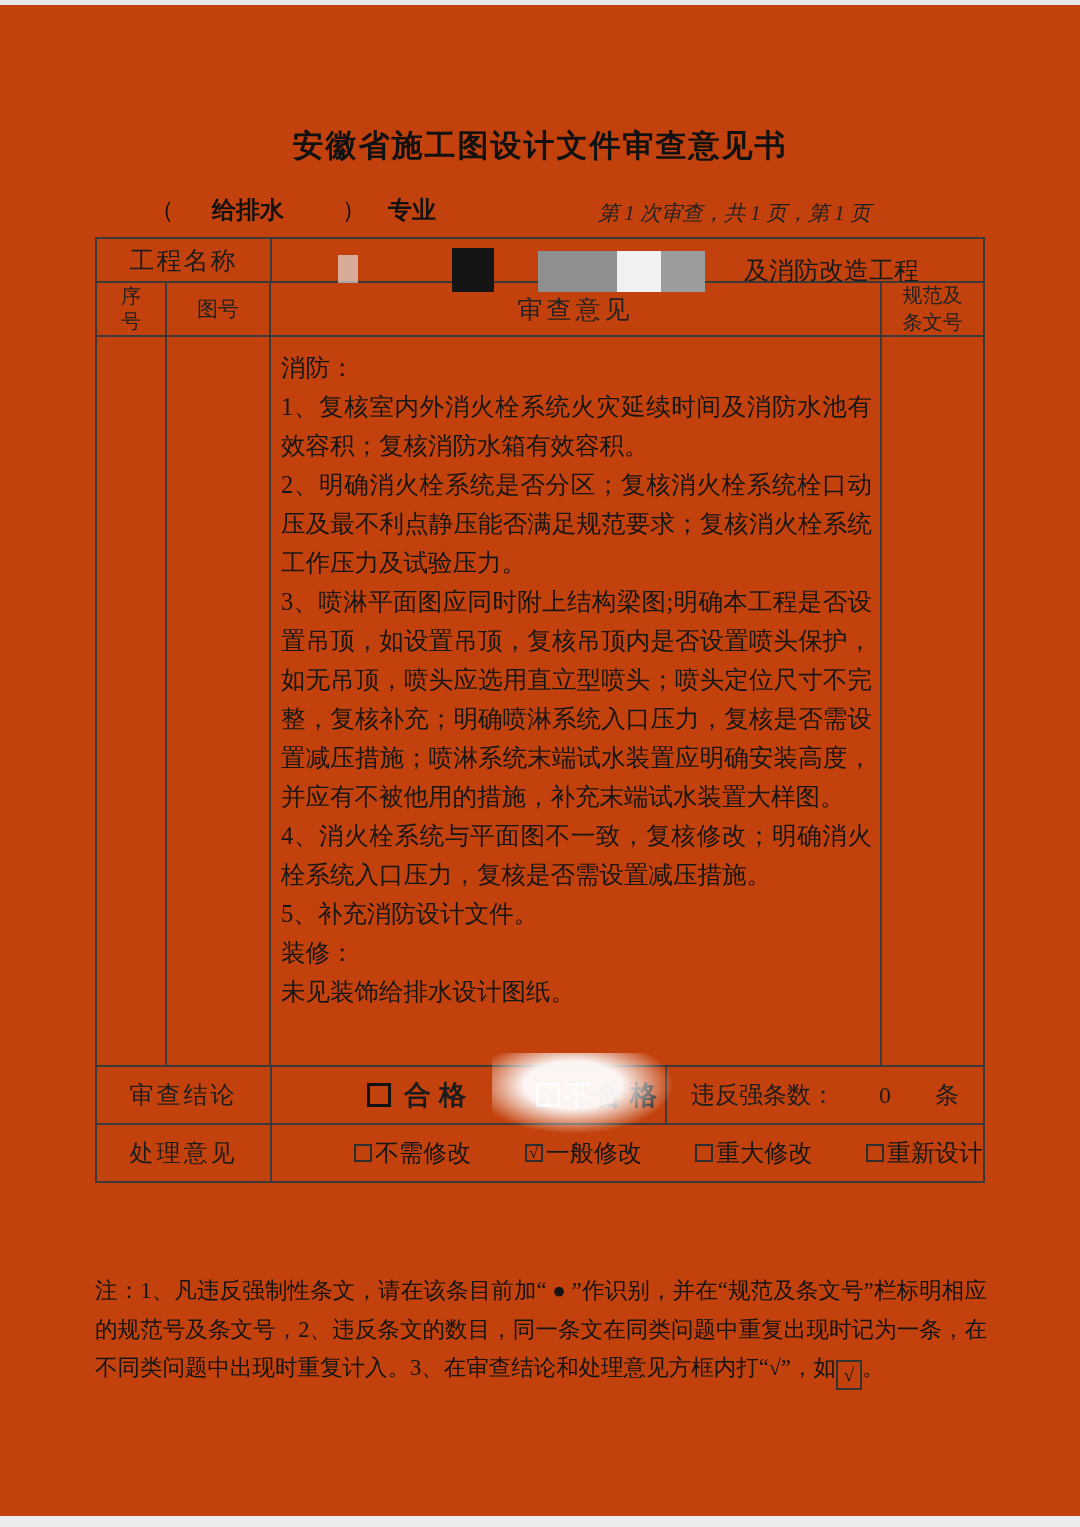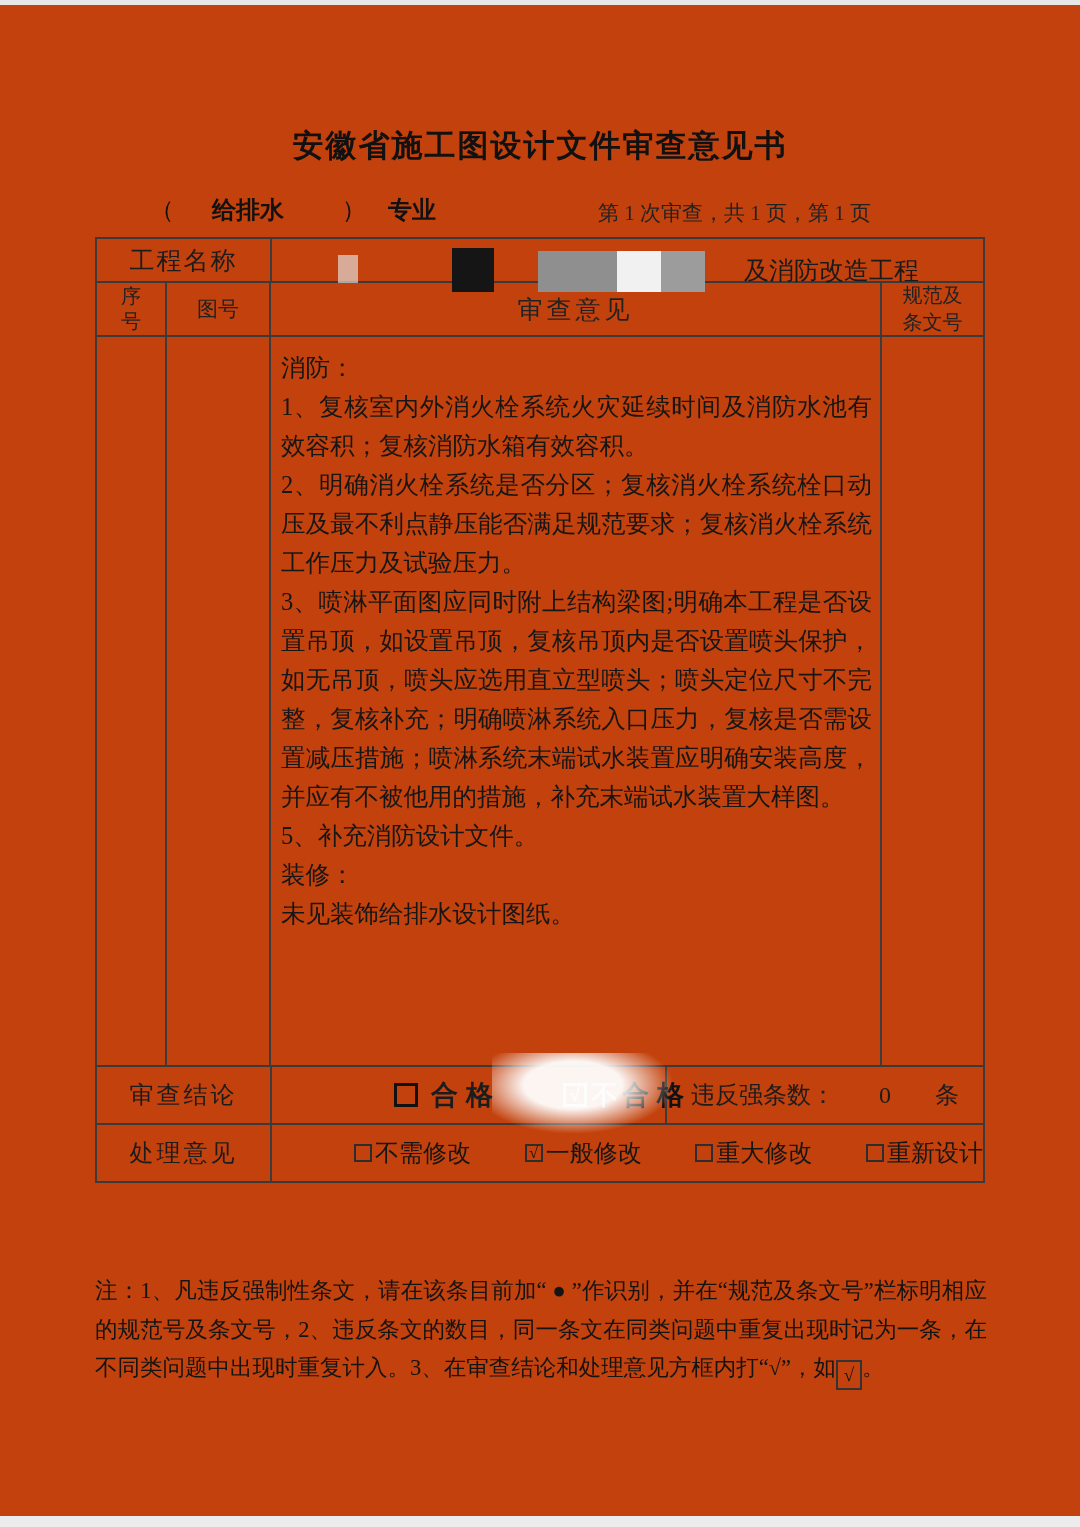--- a/index.html
+++ b/index.html
@@ -21,21 +21,21 @@
     position:absolute; left:150px; top:194px; width:300px;
     font-family:Liberation Serif, serif;
     font-size:24px; font-weight:bold; color:#111; white-space:nowrap;
   }
   .spec-line .paren { font-weight:normal; }
   .spec-line .gap-s { display:inline-block; width:38px; }
   .spec-line .gap-m { display:inline-block; width:58px; }
   .spec-line .gap-l { display:inline-block; width:22px; }
   .review-counter {
     position:absolute; left:598px; top:199px; width:360px;
-    font-size:21px; color:#222; white-space:nowrap;
+    font-size:21px; color:#222; white-space:nowrap;font-style:italic;
   }
 
   .sheet {
     position:absolute; left:95px; top:237px; width:890px;
     border:2px solid #3a3a3a;
   }
   .trow { display:flex; border-bottom:2px solid #3a3a3a; }
   .trow:last-child { border-bottom:none; }
   .tcell { border-right:2px solid #3c3c3c; display:flex; align-items:center; justify-content:center; }
   .tcell:last-child { border-right:none; }
@@ -67,21 +67,21 @@
   .row-body { height:730px; }
   .row-body .tcell { align-items:flex-start; justify-content:flex-end; }
   .opinion-text { padding:11px 8px 0 10px; width:100%; }
   .opinion-text p {
     font-size:24.5px; line-height:39px; text-align:justify; color:#161616;
   }
 
   
   .row-conclusion { height:58px; }
   .cell-conclusion-label { width:175px; font-size:24px; letter-spacing:3px; }
-  .cell-conclusion-opts { width:395px; justify-content:flex-start; padding-left:122px; gap:62px; position:relative; }
+  .cell-conclusion-opts { width:395px; justify-content:flex-end; padding-left:122px; gap:62px; position:relative; }
   .cell-violations { flex:1; font-size:24px; }
   .opt-pass, .opt-fail { display:flex; align-items:center; white-space:nowrap;
     font-family:"Liberation Sans","DejaVu Sans",sans-serif; font-weight:bold; font-size:27px; }
   .cb-big { display:inline-flex; align-items:center; justify-content:center;
     width:24px; height:24px; border:3px solid #111; margin-right:13px; font-size:18px; }
   .cb-big.faded { border-color:#d6d6d6; color:#e2e2e2; margin-right:4px; }
   .fail-prefix { color:#d3d3d3; letter-spacing:4px; }
   .opt-pass .txt { letter-spacing:8px; }
   .opt-fail .txt { letter-spacing:8px; color:#111; }
   .smudge { position:absolute; left:220px; top:-14px; width:180px; height:80px; pointer-events:none;
@@ -160,20 +160,21 @@
 
     <div class="trow row-body">
       <div class="tcell col-seq"></div>
       <div class="tcell col-dwg"></div>
       <div class="tcell col-opinion">
         <div class="opinion-text">
           <p>消防：</p>
           <p>1、复核室内外消火栓系统火灾延续时间及消防水池有效容积；复核消防水箱有效容积。</p>
           <p>2、明确消火栓系统是否分区；复核消火栓系统栓口动压及最不利点静压能否满足规范要求；复核消火栓系统工作压力及试验压力。</p>
           <p>3、喷淋平面图应同时附上结构梁图;明确本工程是否设置吊顶，如设置吊顶，复核吊顶内是否设置喷头保护，如无吊顶，喷头应选用直立型喷头；喷头定位尺寸不完整，复核补充；明确喷淋系统入口压力，复核是否需设置减压措施；喷淋系统末端试水装置应明确安装高度，并应有不被他用的措施，补充末端试水装置大样图。</p>
+          <p>4、消火栓系统与平面图不一致，复核修改；明确消火栓系统入口压力，复核是否需设置减压措施。</p>
           <p>5、补充消防设计文件。</p>
           <p>装修：</p>
           <p>未见装饰给排水设计图纸。</p>
         </div>
       </div>
       <div class="tcell col-code"></div>
     </div>
 
     <div class="trow row-conclusion">
       <div class="tcell cell-conclusion-label">审查结论</div>

